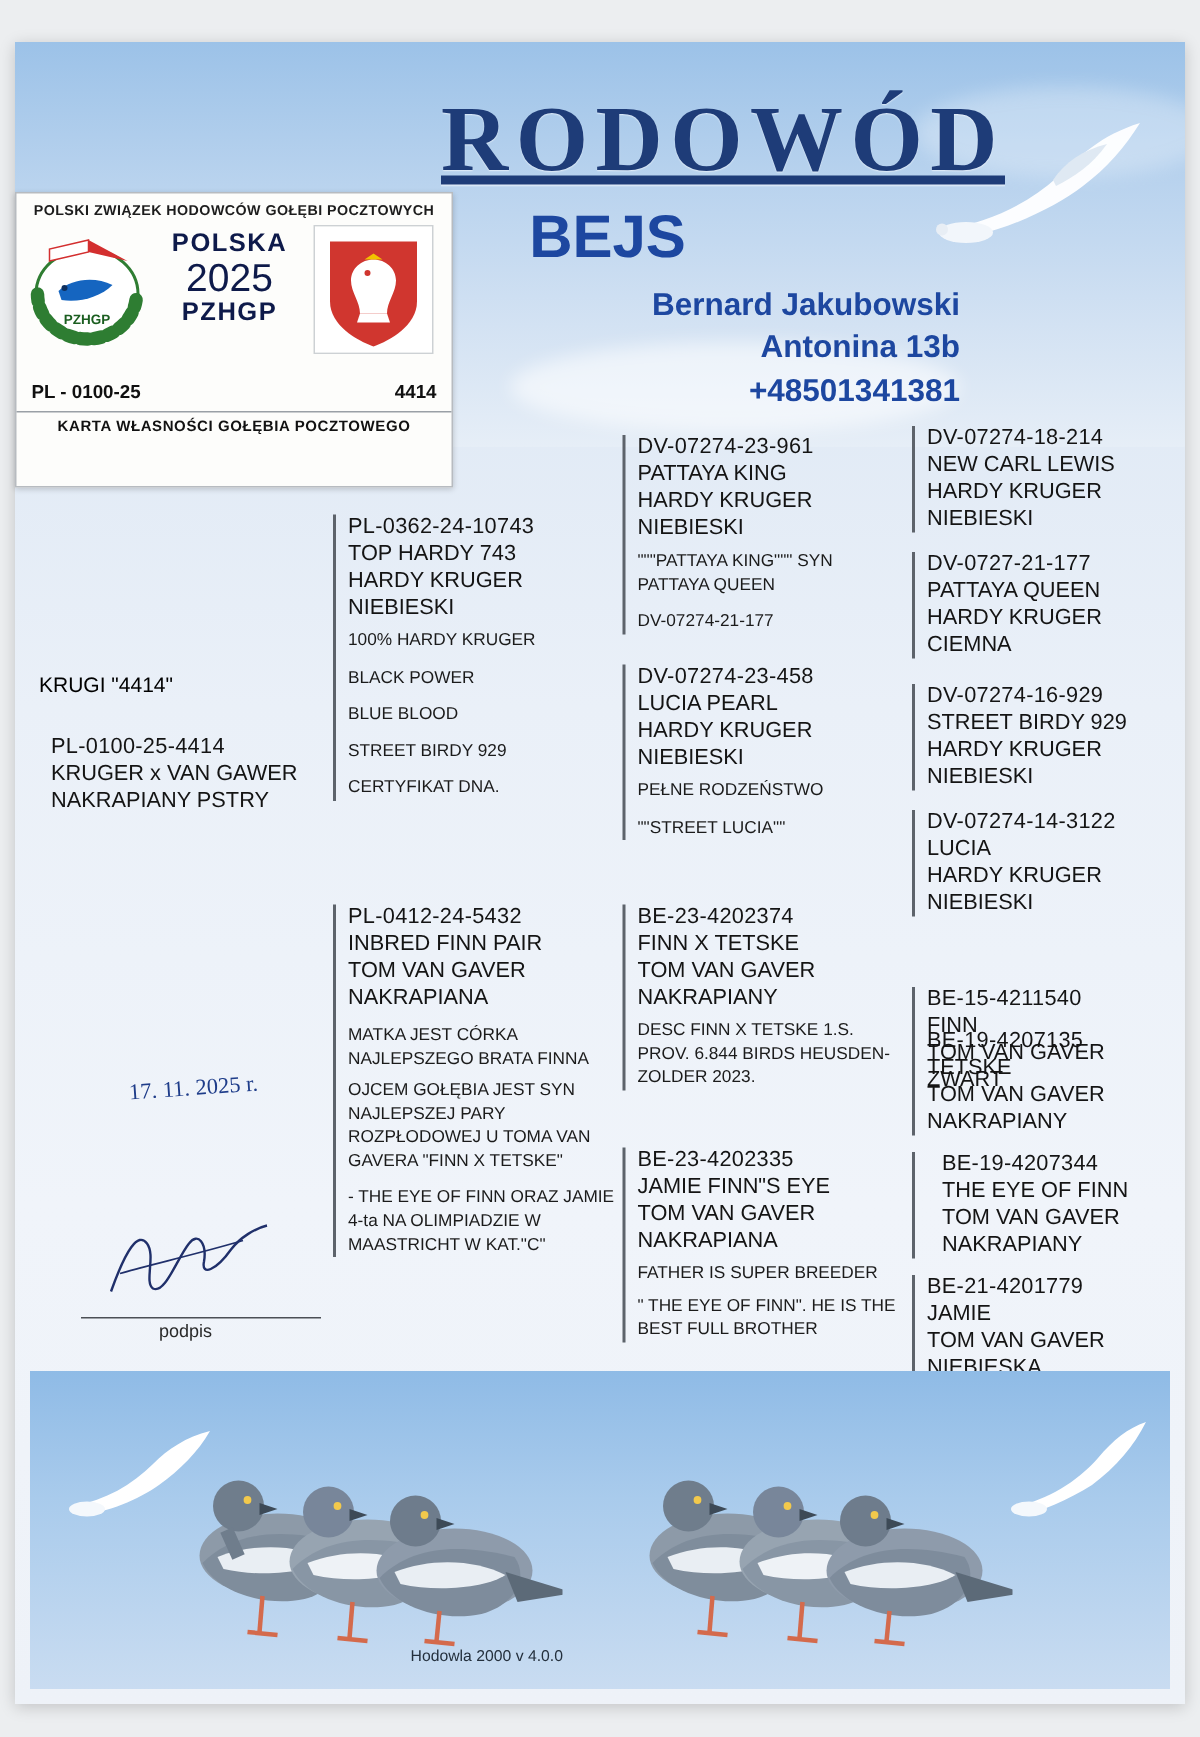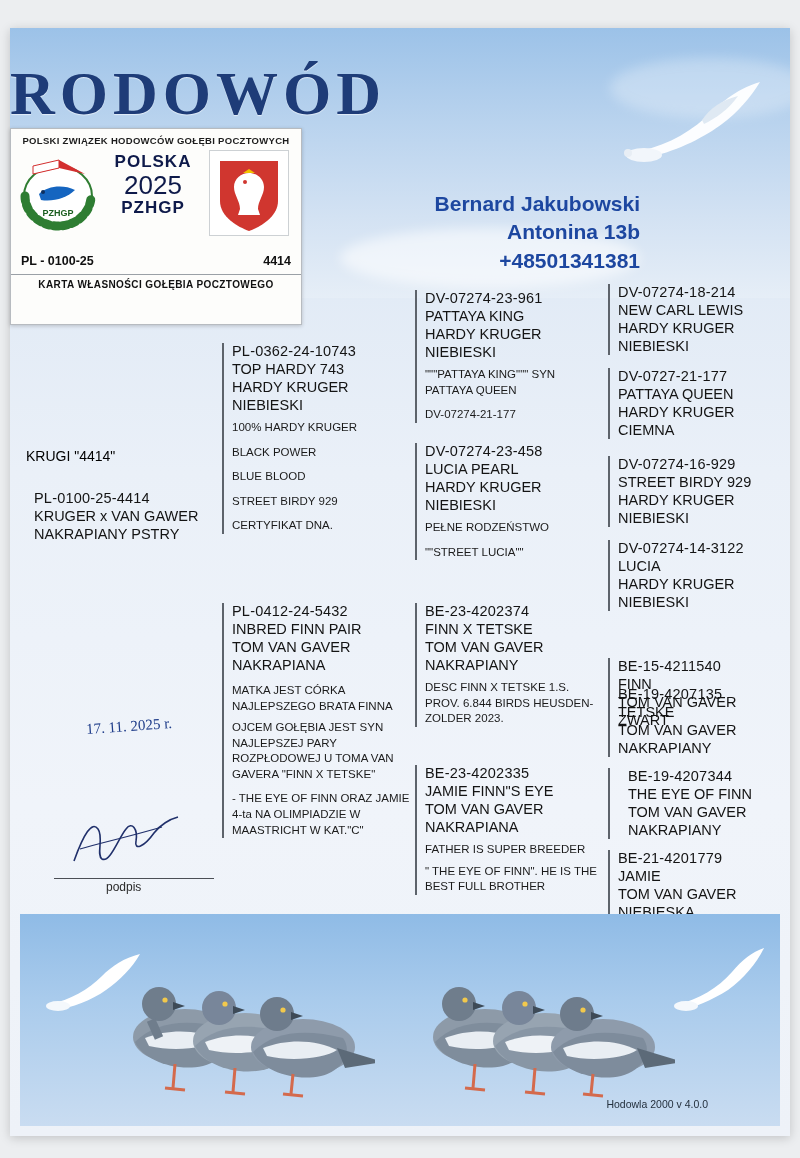--- a/index.html
+++ b/index.html
@@ -38,27 +38,28 @@
     position: absolute;
     background: rgba(255,255,255,0.55);
     border-radius: 50%;
     filter: blur(6px);
   }
   .title {
     position: absolute;
     left: 0;
     top: 30px;
     width: 660px;
-    text-align: left;
+    text-align: right;
     font-family: "Liberation Serif", serif;
     font-size: 62px;
     letter-spacing: 5px;
     font-weight: 700;
     color: #1e3c78;
     text-shadow: 0 1px 1px rgba(255,255,255,0.6);
+    text-decoration: underline;
   }
   .subtitle {
     position: absolute;
     left: 160px;
     top: 108px;
     width: 470px;
     text-align: center;
     font-size: 40px;
     font-weight: 700;
     color: #1d47a0;
@@ -210,22 +211,22 @@
     left: 10px;
     top: 886px;
     width: 760px;
     height: 212px;
     background: linear-gradient(180deg, #8fbbe6 0%, #a9cbec 40%, #c9dcf1 100%);
     overflow: hidden;
   }
   .footer-txt {
     position: absolute;
     left: 0; top: 184px;
-    width: 688px;
-    text-align: right;
+    width: 609px;
+    text-align: center;
     font-size: 10.5px;
     color: #24303d;
   }
   .birdsvg { position: absolute; }
 </style>
 </head>
 <body>
 
 <div id="page">
   <div class="sheet">
@@ -236,20 +237,21 @@
       <div class="cloud" style="left:600px; top:30px; width:200px; height:60px; opacity:.5;"></div>
 
       <svg class="birdsvg" style="left:600px; top:30px;" width="170" height="120" viewBox="0 0 170 120">
         <path d="M20 95 C50 90 75 78 95 60 C110 46 124 32 150 24 C140 40 128 54 112 66 C96 78 70 92 40 99 Z" fill="#ffffff" opacity="0.95"></path>
         <path d="M92 62 C100 50 112 42 128 38 C118 52 106 60 94 66 Z" fill="#dfe9f3"></path>
         <ellipse cx="34" cy="97" rx="18" ry="7" fill="#f2f6fb"></ellipse>
         <circle cx="18" cy="95" r="4" fill="#e8eef5"></circle>
       </svg>
 
       <div class="title">RODOWÓD</div>
+      <div class="subtitle">BEJS</div>
       <div class="owner">
         <div>Bernard Jakubowski</div>
         <div>Antonina 13b</div>
         <div>+48501341381</div>
       </div>
     </div>
 
     <div class="card">
       <div class="card-top">POLSKI ZWIĄZEK HODOWCÓW GOŁĘBI POCZTOWYCH</div>
       <div class="card-mid">

